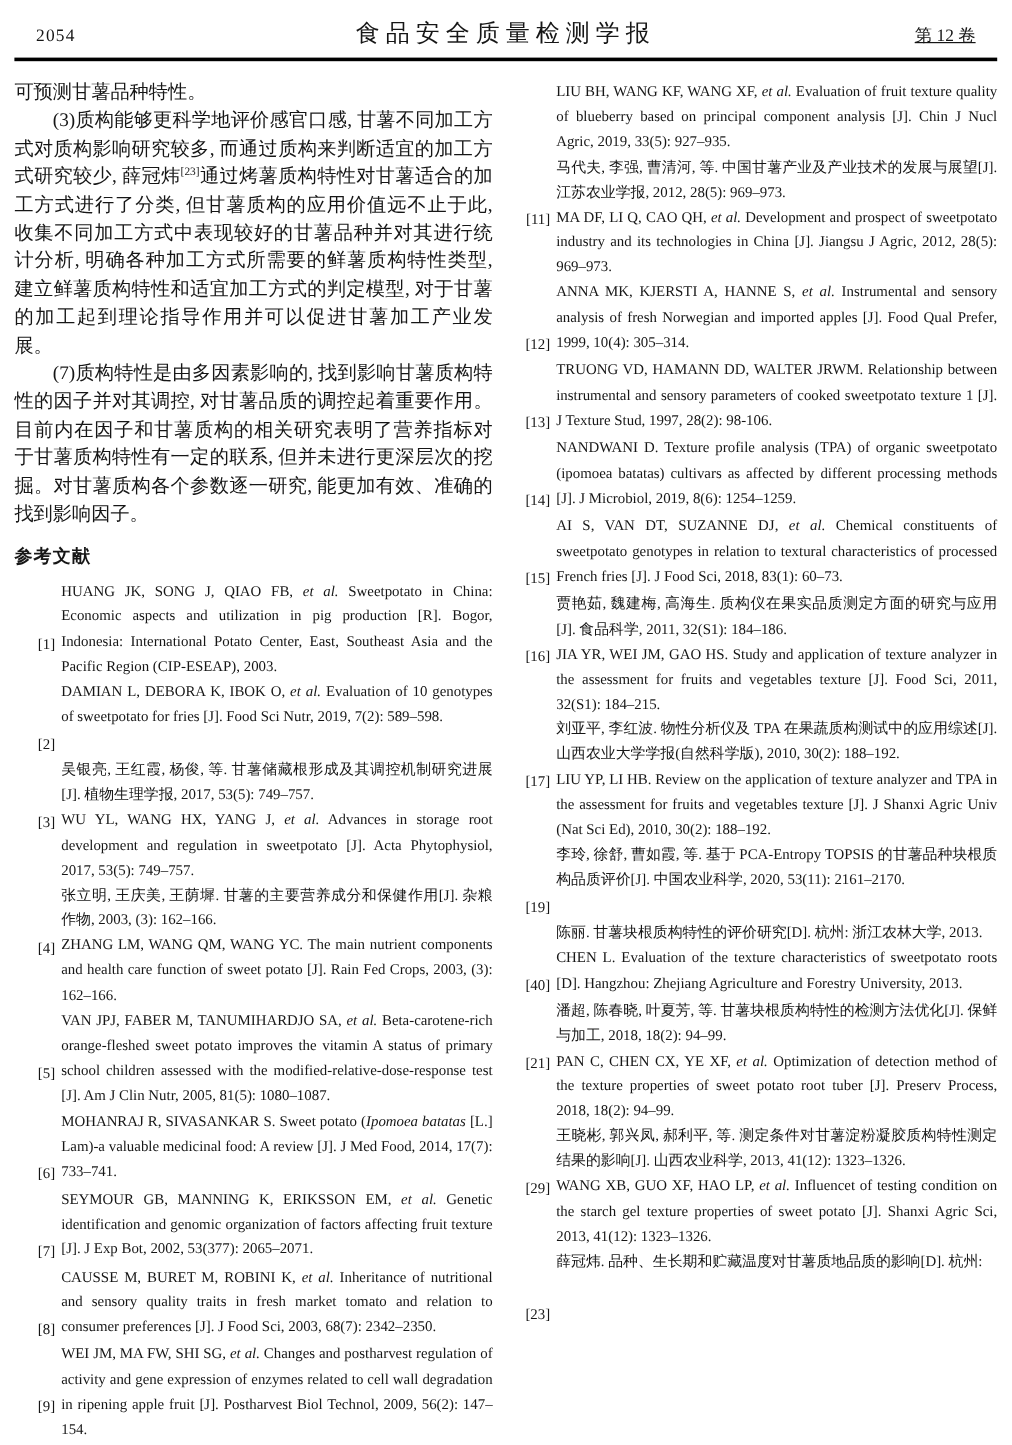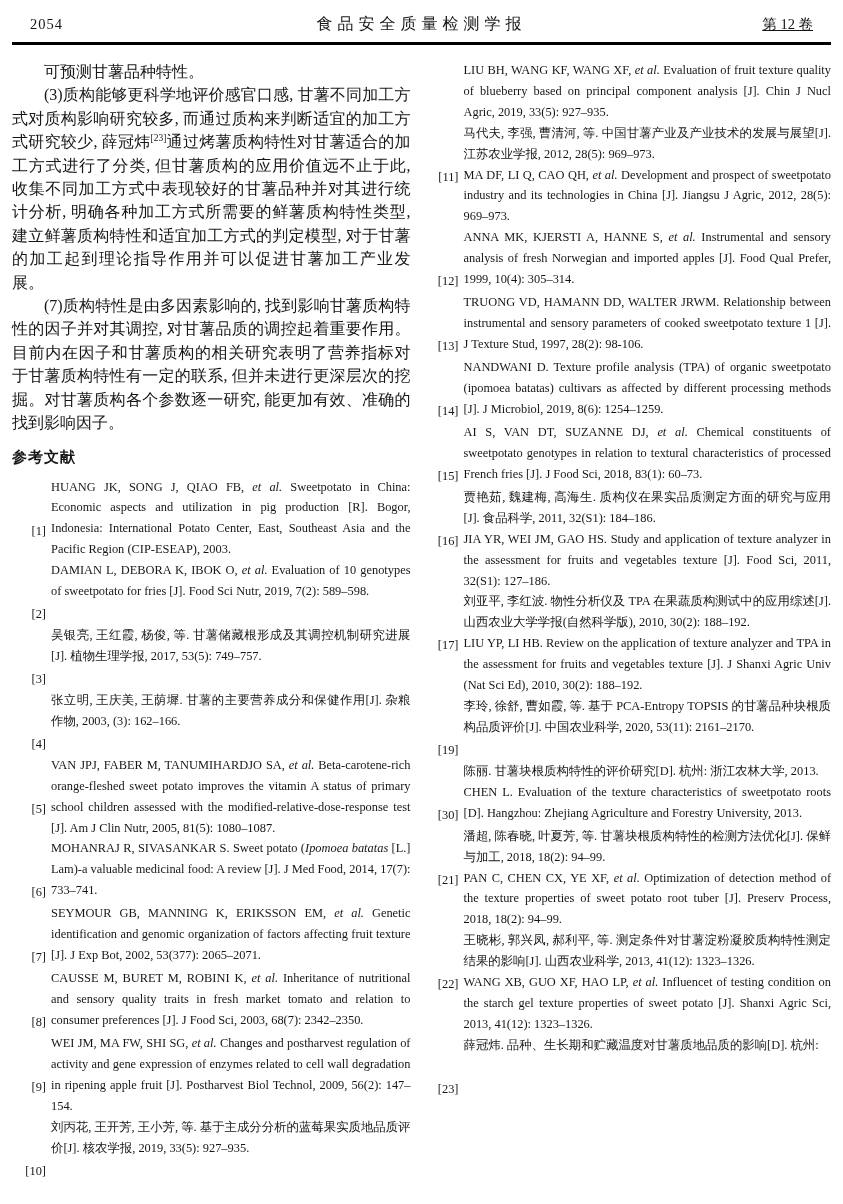--- a/index.html
+++ b/index.html
@@ -9,30 +9,30 @@
     background: #ffffff; color: #161616;
     font-family: "Liberation Serif", "DejaVu Serif", serif;
     overflow: hidden;
   }
   .page-header {
     display: flex; align-items: baseline;
     padding: 8px 18px 5px 18px;
     font-size: 14.5px;
   }
   .page-num { width: 130px; letter-spacing: 1px; }
-  .journal-title { flex: 1; text-align: center; letter-spacing: 5px; font-size: 16px; }
+  .journal-title { flex: 1; text-align: center; letter-spacing: 5px; font-size: 20px; }
   .volume { width: 130px; text-align: right; text-decoration: underline; }
   .header-rule { border-top: 3px solid #000; height: 0; margin: 2px 0 15px 0; }
   .columns { display: flex; gap: 22px; }
   .col { flex: 1; min-width: 0; }
   .body-para {
     font-size: 16px; line-height: 23.4px;
     text-align: justify; margin: 0; text-indent: 2em;
   }
-  .body-para.no-indent { text-indent: 0; margin-left: 32px; }
+  .body-para.no-indent { text-indent: 0; }
   .cite-sup { font-size: 9.5px; line-height: 0; }
   .refs-heading {
     font-size: 15px; font-weight: bold; margin: 13px 0 10px 0;
     font-family: Liberation Mono, monospace;
     letter-spacing: 1px;
   }
   .refs { font-size: 12.4px; line-height: 20.9px; }
   .col-left .refs { padding-left: 8px; }
   .ref-item { display: flex; }
   .ref-label {
@@ -69,26 +69,28 @@
           <div class="ref-item">
             <div class="ref-label">[2]</div>
             <div class="ref-body">
               <p class="ref-para">DAMIAN L, DEBORA K, IBOK O, <i>et al.</i> Evaluation of 10 genotypes of sweetpotato for fries [J]. Food Sci Nutr, 2019, 7(2): 589–598.</p>
             </div>
           </div>
           <div class="ref-item">
             <div class="ref-label">[3]</div>
             <div class="ref-body">
               <p class="ref-para">吴银亮, 王红霞, 杨俊, 等. 甘薯储藏根形成及其调控机制研究进展[J]. 植物生理学报, 2017, 53(5): 749–757.</p>
+              <p class="ref-para">WU YL, WANG HX, YANG J, <i>et al.</i> Advances in storage root development and regulation in sweetpotato [J]. Acta Phytophysiol, 2017, 53(5): 749–757.</p>
             </div>
           </div>
           <div class="ref-item">
             <div class="ref-label">[4]</div>
             <div class="ref-body">
               <p class="ref-para">张立明, 王庆美, 王荫墀. 甘薯的主要营养成分和保健作用[J]. 杂粮作物, 2003, (3): 162–166.</p>
+              <p class="ref-para">ZHANG LM, WANG QM, WANG YC. The main nutrient components and health care function of sweet potato [J]. Rain Fed Crops, 2003, (3): 162–166.</p>
             </div>
           </div>
           <div class="ref-item">
             <div class="ref-label">[5]</div>
             <div class="ref-body">
               <p class="ref-para">VAN JPJ, FABER M, TANUMIHARDJO SA, <i>et al.</i> Beta-carotene-rich orange-fleshed sweet potato improves the vitamin A status of primary school children assessed with the modified-relative-dose-response test [J]. Am J Clin Nutr, 2005, 81(5): 1080–1087.</p>
             </div>
           </div>
           <div class="ref-item">
             <div class="ref-label">[6]</div>
@@ -158,52 +160,52 @@
           <div class="ref-item">
             <div class="ref-label">[15]</div>
             <div class="ref-body">
               <p class="ref-para">AI S, VAN DT, SUZANNE DJ, <i>et al.</i> Chemical constituents of sweetpotato genotypes in relation to textural characteristics of processed French fries [J]. J Food Sci, 2018, 83(1): 60–73.</p>
             </div>
           </div>
           <div class="ref-item">
             <div class="ref-label">[16]</div>
             <div class="ref-body">
               <p class="ref-para">贾艳茹, 魏建梅, 高海生. 质构仪在果实品质测定方面的研究与应用[J]. 食品科学, 2011, 32(S1): 184–186.</p>
-              <p class="ref-para">JIA YR, WEI JM, GAO HS. Study and application of texture analyzer in the assessment for fruits and vegetables texture [J]. Food Sci, 2011, 32(S1): 127–186.</p>
+              <p class="ref-para">JIA YR, WEI JM, GAO HS. Study and application of texture analyzer in the assessment for fruits and vegetables texture [J]. Food Sci, 2011, 32(S1): 184–215.</p>
             </div>
           </div>
           <div class="ref-item">
             <div class="ref-label">[17]</div>
             <div class="ref-body">
               <p class="ref-para">刘亚平, 李红波. 物性分析仪及 TPA 在果蔬质构测试中的应用综述[J]. 山西农业大学学报(自然科学版), 2010, 30(2): 188–192.</p>
               <p class="ref-para">LIU YP, LI HB. Review on the application of texture analyzer and TPA in the assessment for fruits and vegetables texture [J]. J Shanxi Agric Univ (Nat Sci Ed), 2010, 30(2): 188–192.</p>
             </div>
           </div>
           <div class="ref-item">
             <div class="ref-label">[19]</div>
             <div class="ref-body">
               <p class="ref-para">李玲, 徐舒, 曹如霞, 等. 基于 PCA-Entropy TOPSIS 的甘薯品种块根质构品质评价[J]. 中国农业科学, 2020, 53(11): 2161–2170.</p>
             </div>
           </div>
           <div class="ref-item">
-            <div class="ref-label">[30]</div>
+            <div class="ref-label">[40]</div>
             <div class="ref-body">
               <p class="ref-para">陈丽. 甘薯块根质构特性的评价研究[D]. 杭州: 浙江农林大学, 2013.</p>
               <p class="ref-para">CHEN L. Evaluation of the texture characteristics of sweetpotato roots [D]. Hangzhou: Zhejiang Agriculture and Forestry University, 2013.</p>
             </div>
           </div>
           <div class="ref-item">
             <div class="ref-label">[21]</div>
             <div class="ref-body">
               <p class="ref-para">潘超, 陈春晓, 叶夏芳, 等. 甘薯块根质构特性的检测方法优化[J]. 保鲜与加工, 2018, 18(2): 94–99.</p>
               <p class="ref-para">PAN C, CHEN CX, YE XF, <i>et al.</i> Optimization of detection method of the texture properties of sweet potato root tuber [J]. Preserv Process, 2018, 18(2): 94–99.</p>
             </div>
           </div>
           <div class="ref-item">
-            <div class="ref-label">[22]</div>
+            <div class="ref-label">[29]</div>
             <div class="ref-body">
               <p class="ref-para">王晓彬, 郭兴凤, 郝利平, 等. 测定条件对甘薯淀粉凝胶质构特性测定结果的影响[J]. 山西农业科学, 2013, 41(12): 1323–1326.</p>
               <p class="ref-para">WANG XB, GUO XF, HAO LP, <i>et al.</i> Influencet of testing condition on the starch gel texture properties of sweet potato [J]. Shanxi Agric Sci, 2013, 41(12): 1323–1326.</p>
             </div>
           </div>
           <div class="ref-item">
             <div class="ref-label">[23]</div>
             <div class="ref-body">
               <p class="ref-para">薛冠炜. 品种、生长期和贮藏温度对甘薯质地品质的影响[D]. 杭州:</p>
             </div>

